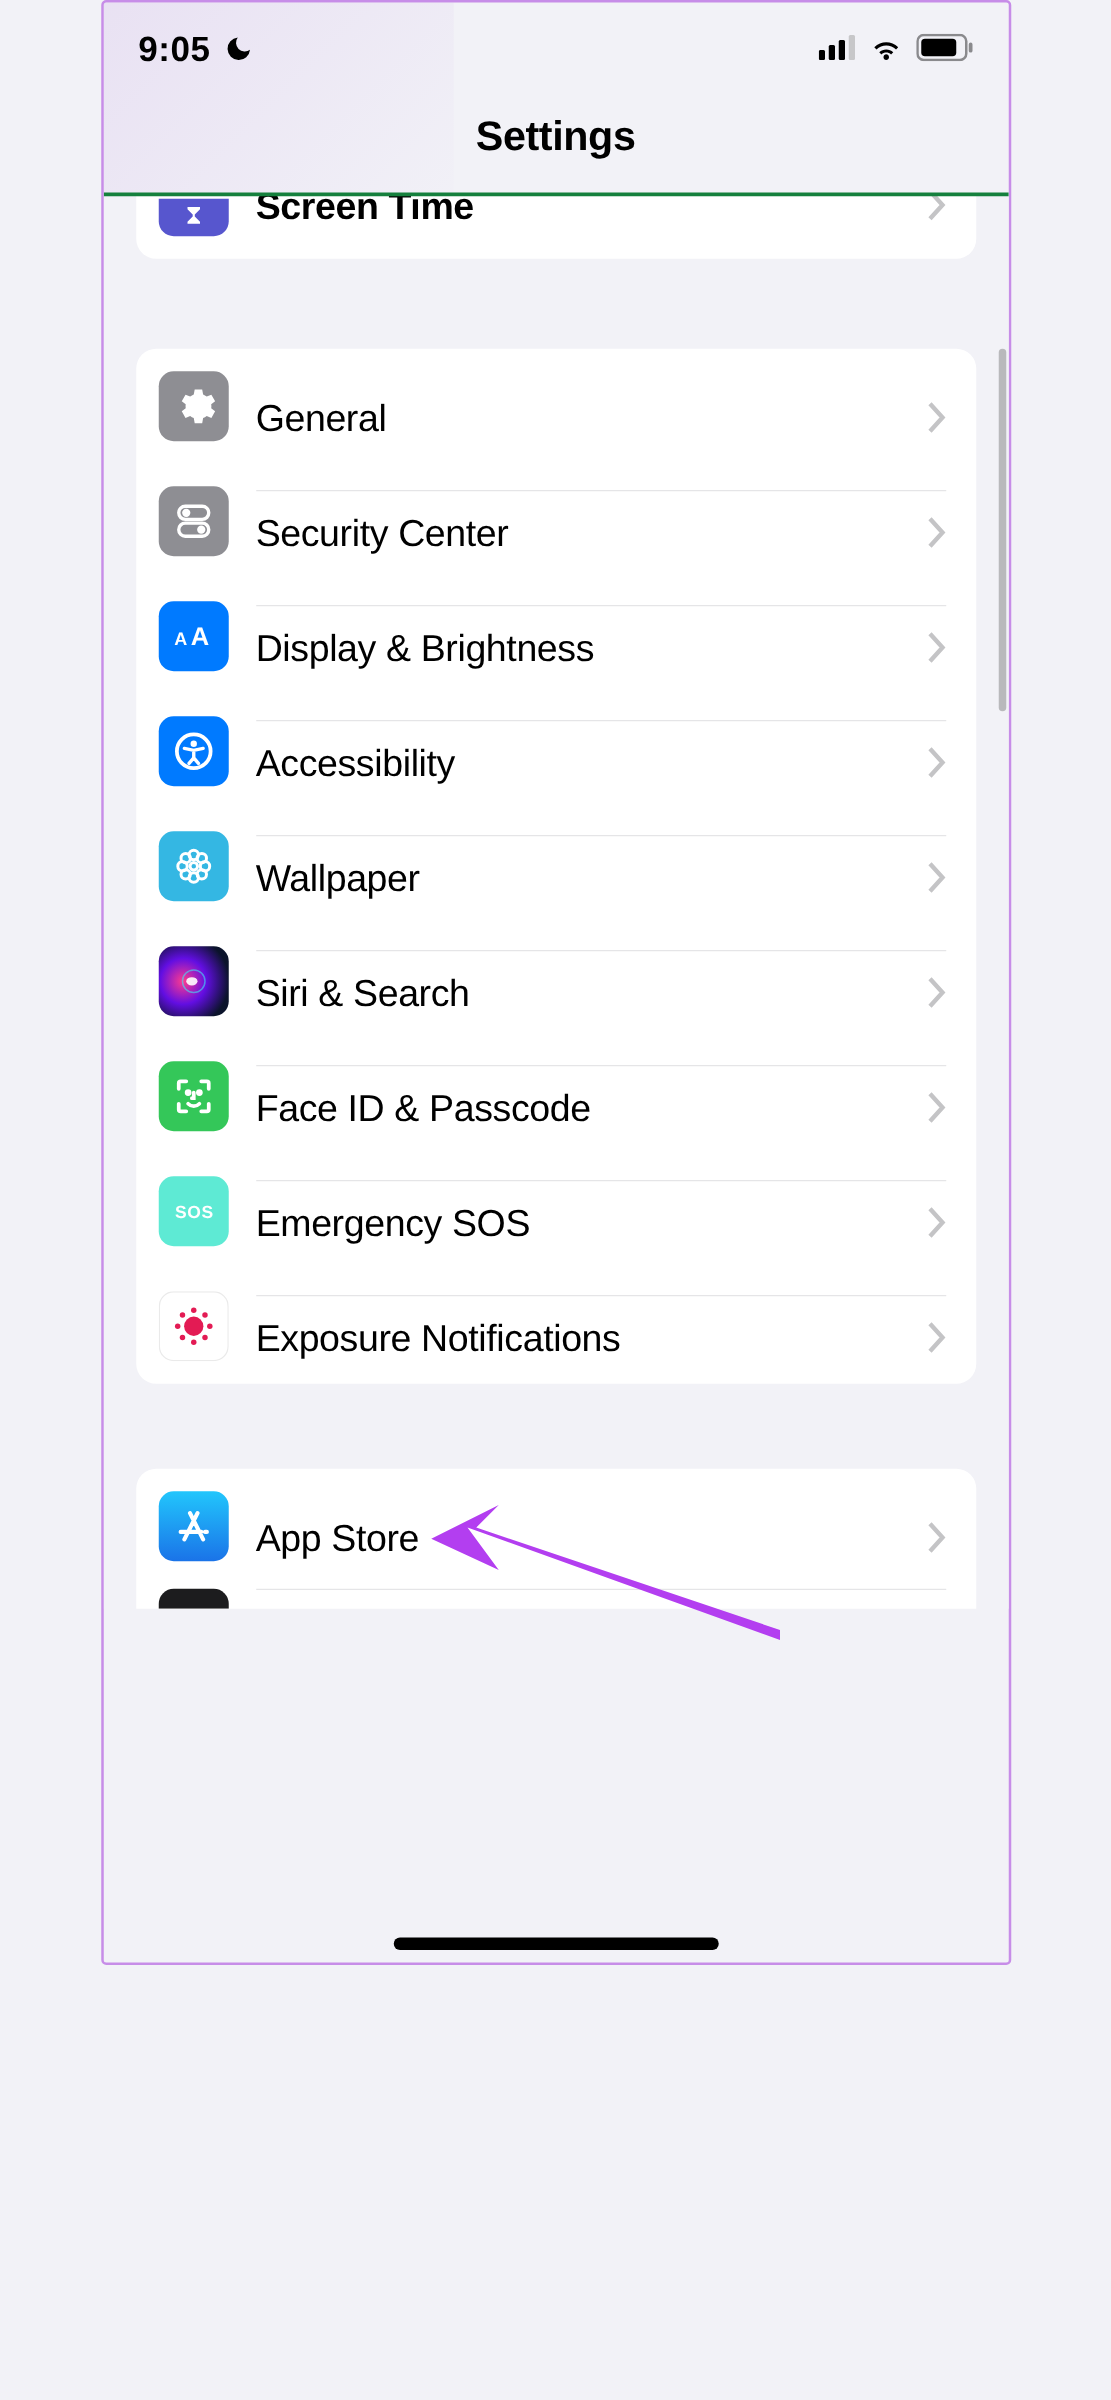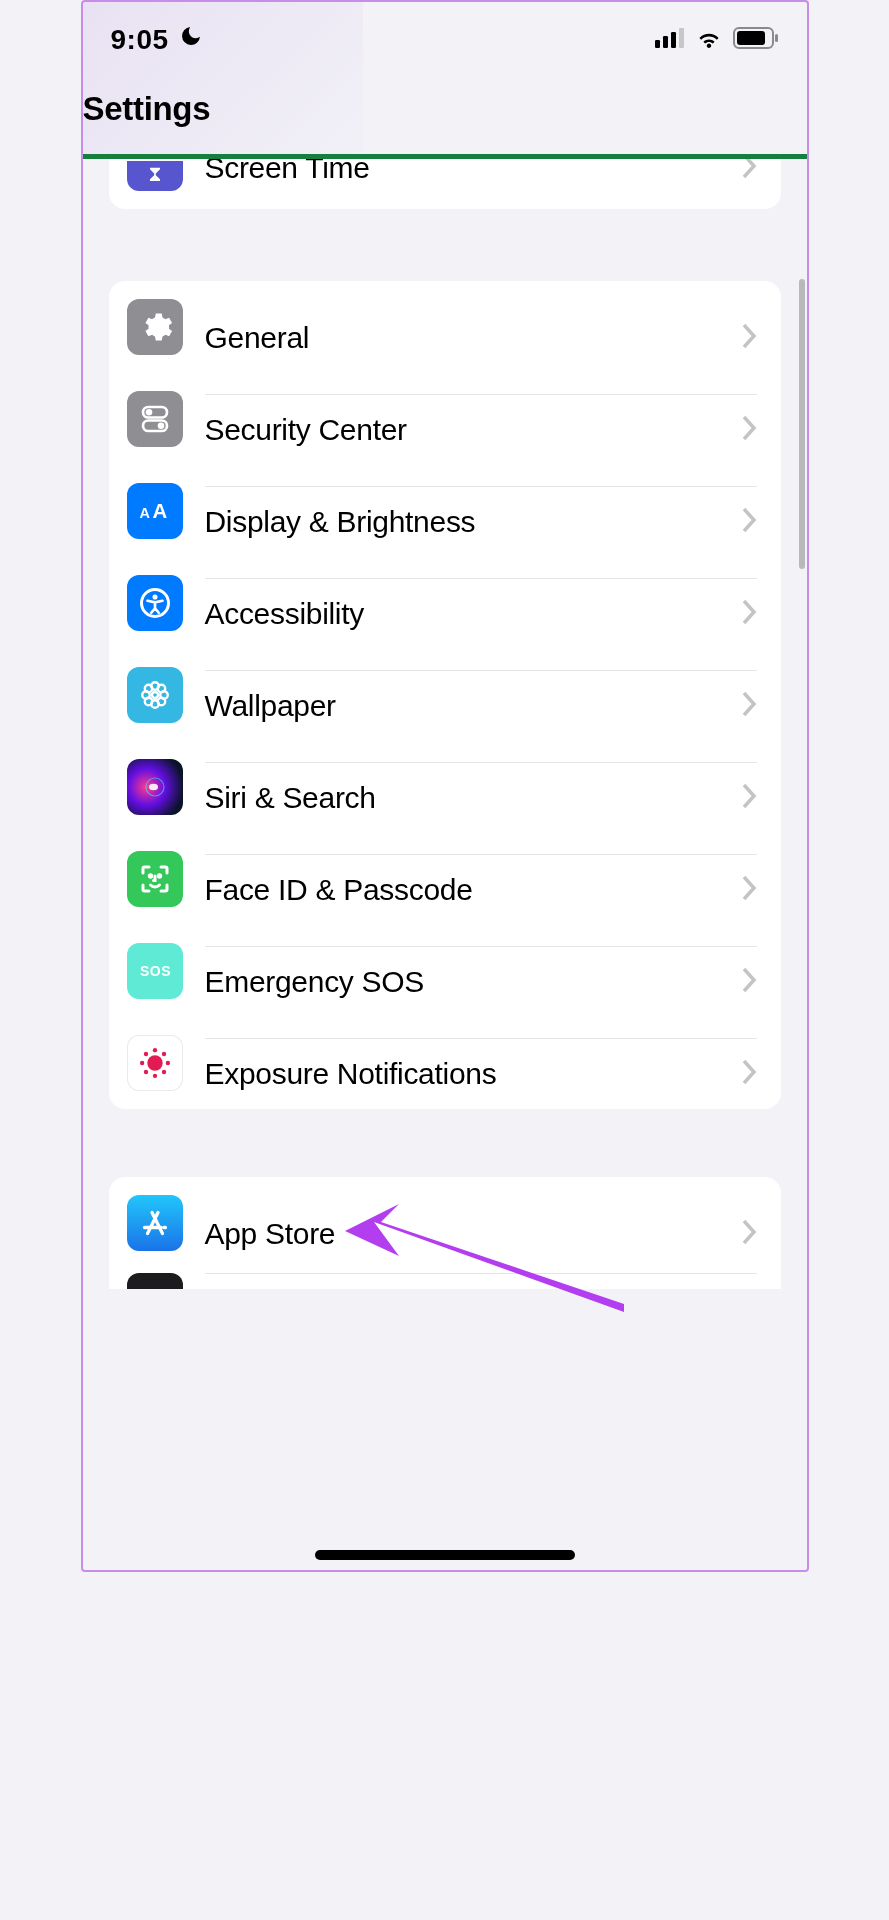--- a/index.html
+++ b/index.html
@@ -33,41 +33,42 @@
       display: flex;
       justify-content: space-between;
       align-items: center;
       padding: 14px 28px 6px;
       height: 68px;
       position: relative;
       z-index: 2;
     }
     .status-left {
       display: flex;
-      align-items: flex-start;
+      align-items: flex-end;
       gap: 10px;
     }
     .status-time {
       font-size: 28px;
       font-weight: 700;
       letter-spacing: 0.5px;
     }
     .moon-icon {
       width: 24px;
       height: 24px;
       fill: #000;
     }
     .status-right {
       display: flex;
       align-items: center;
       gap: 10px;
     }
     .header {
+      text-align: center;
       padding: 20px 0 26px;
-      border-bottom: 5px solid #15803d;
+      border-bottom: 3px solid #15803d;
       position: relative;
       z-index: 2;
       background: transparent;
     }
     .header-title {
       font-size: 33px;
       font-weight: 700;
       letter-spacing: -0.3px;
     }
     .content {
@@ -102,20 +103,21 @@
       display: flex;
       align-items: flex-end;
       padding: 18px 24px 18px 18px;
       min-height: 92px;
     }
     .row.partial-top {
       min-height: 52px;
       padding-top: 4px;
       padding-bottom: 18px;
       align-items: center;
+      font-weight: bold;
     }
     .row + .row .row-body {
       border-top: 1px solid #e5e5e7;
     }
     .row-body {
       display: flex;
       align-items: center;
       flex: 1;
       margin-left: 22px;
       padding-top: 18px;

